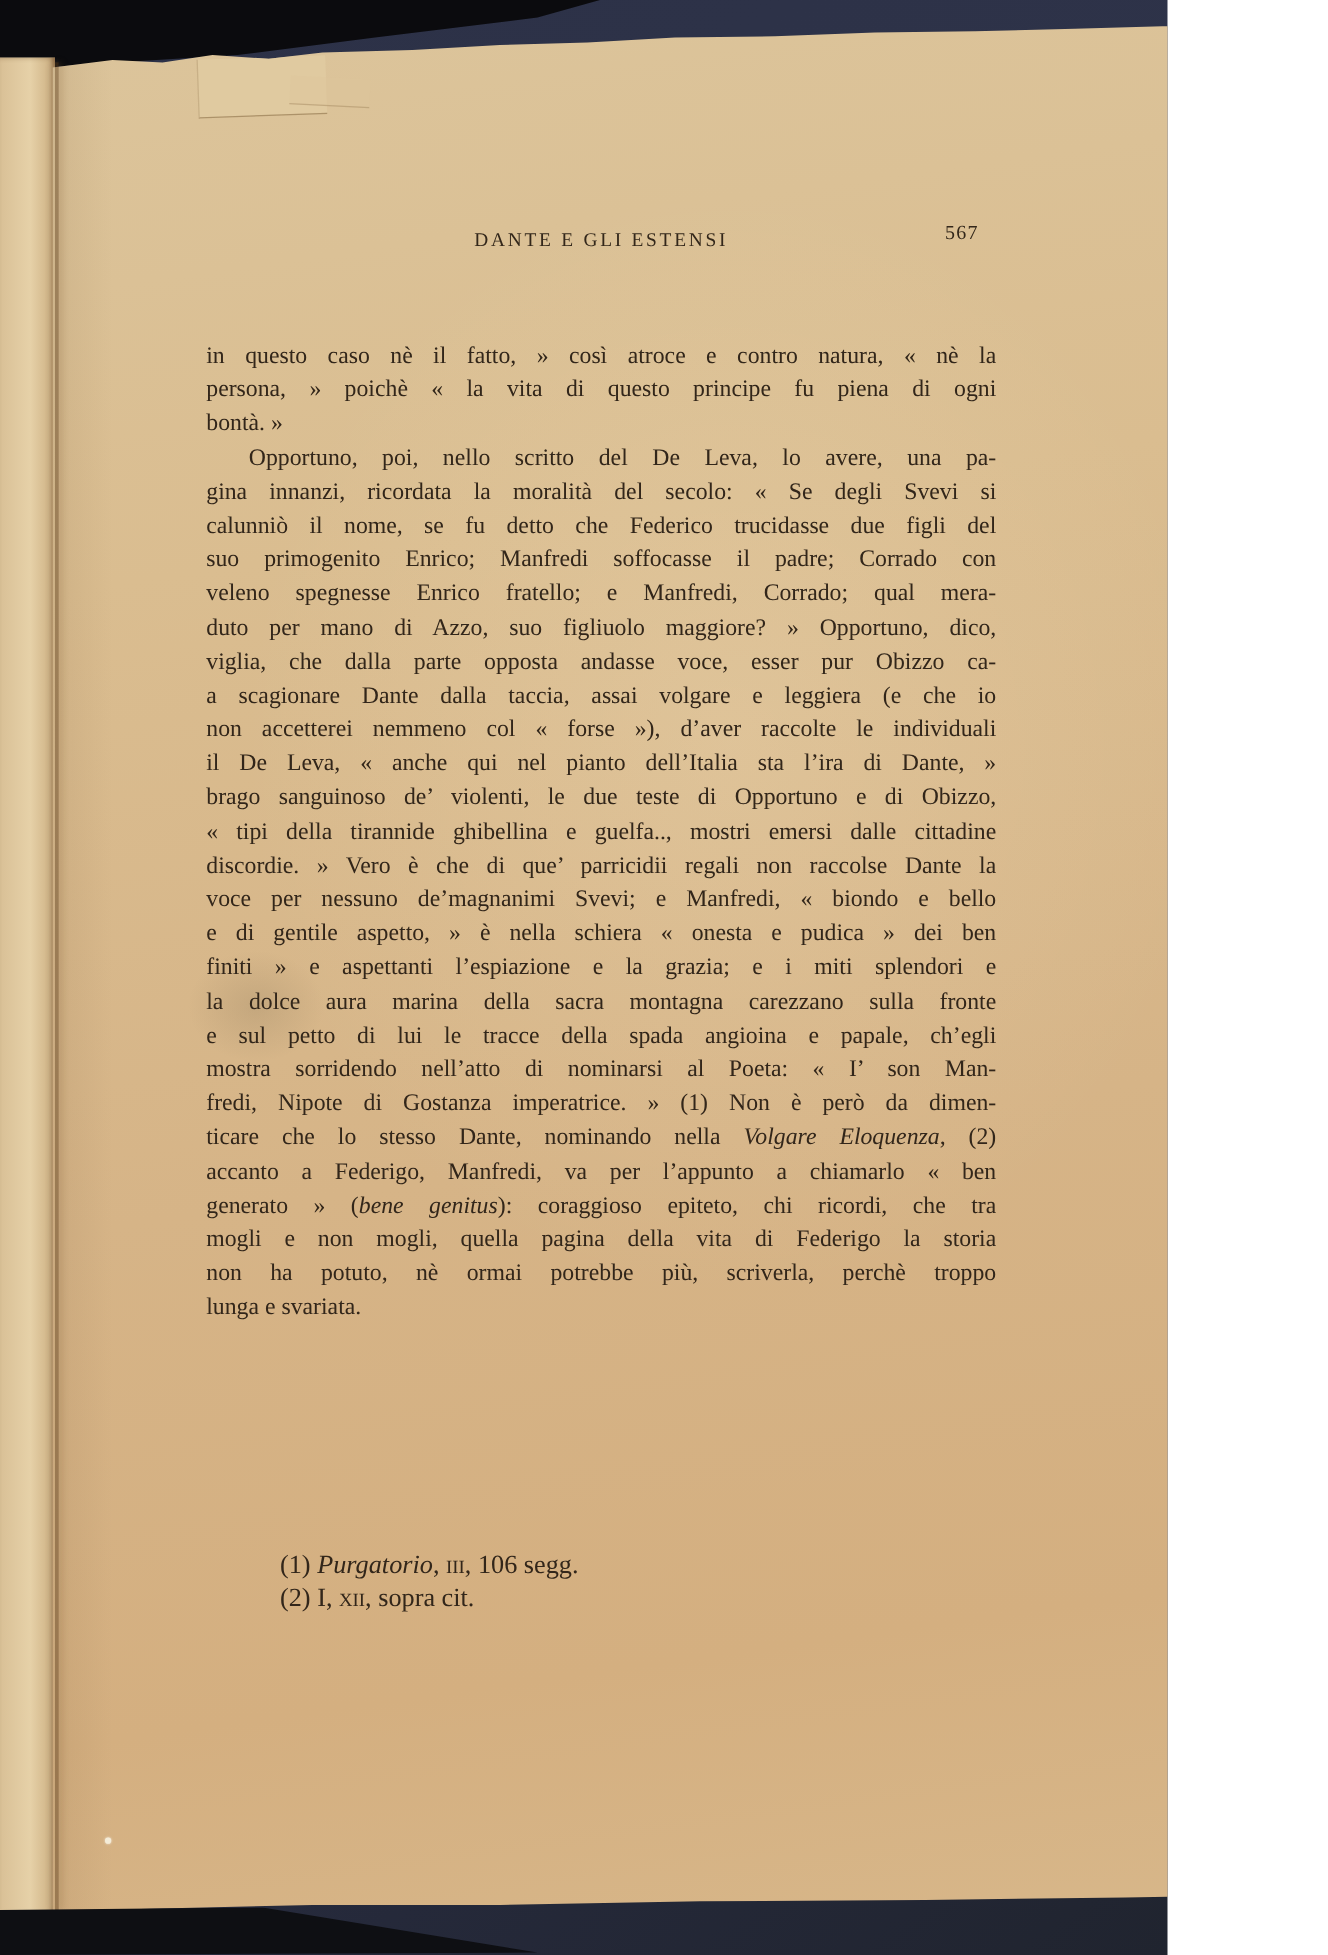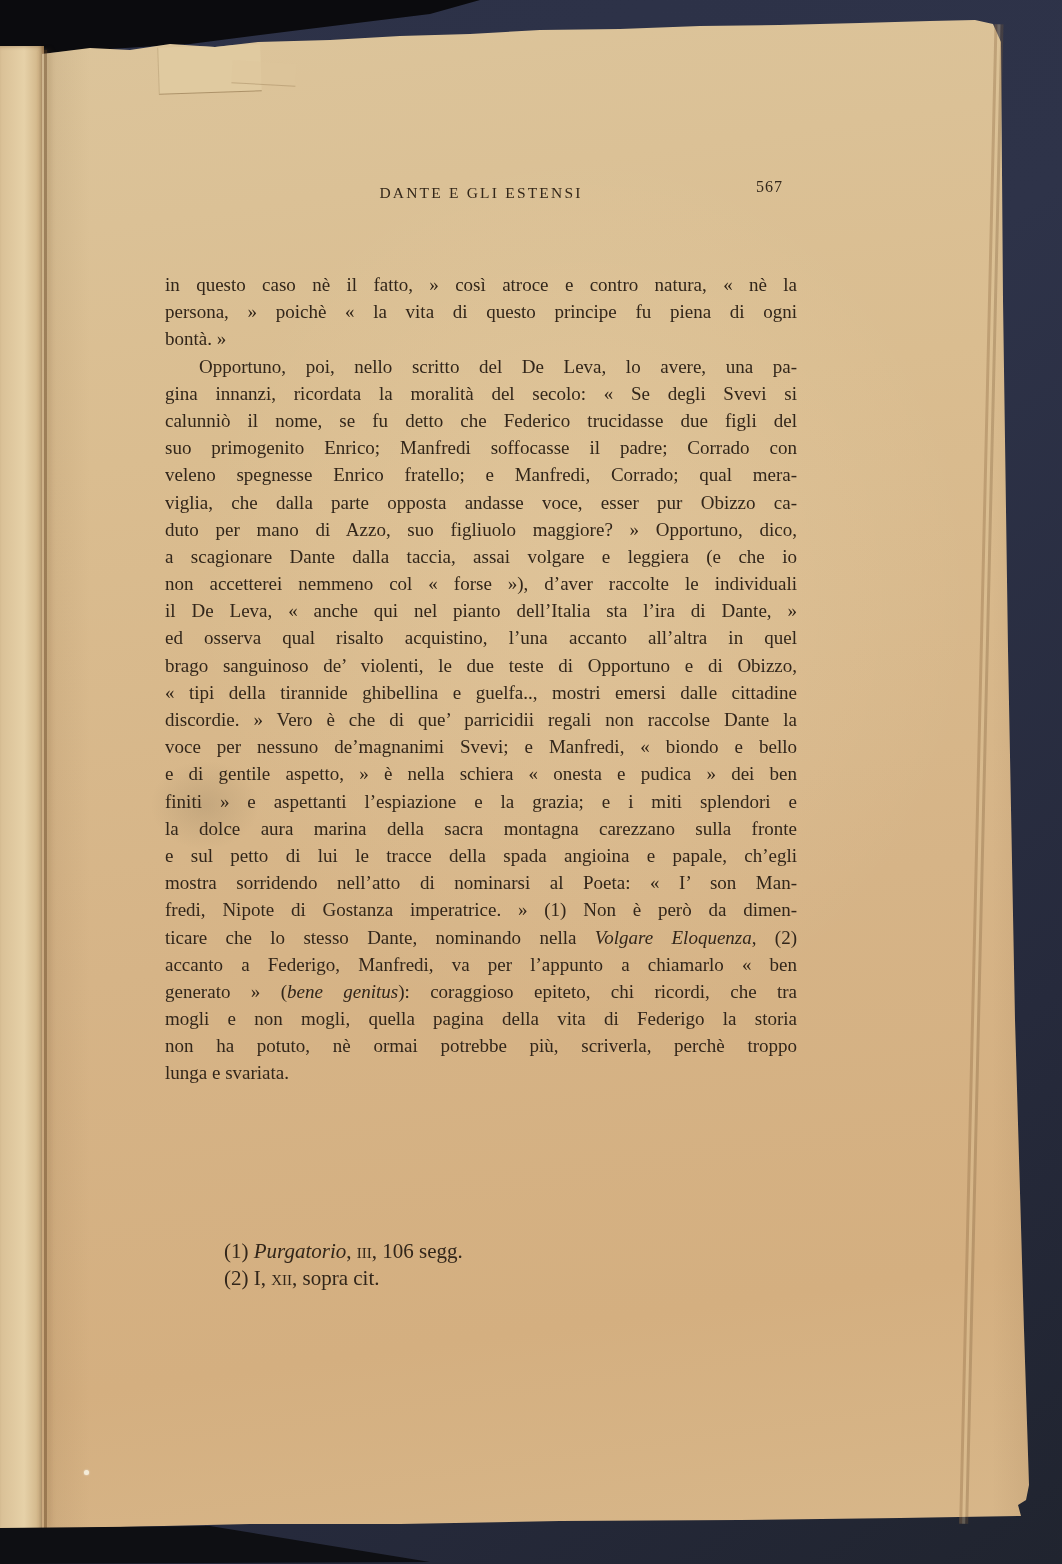--- a/index.html
+++ b/index.html
@@ -1,17 +1,17 @@
 <!DOCTYPE html>
 <html><head>
 <meta charset="utf-8">
 <style>
   html,body{margin:0;padding:0;}
   #canvas{
-    position:relative;width:1062px;height:1564px;overflow:hidden;
+    position:relative;width:934px;height:1564px;overflow:hidden;
     background:linear-gradient(145deg,#2c3147 0%,#2e3349 40%,#262a3c 75%,#20242f 100%);
     font-family:"Liberation Serif", serif;
   }
   
   .black-wedge{
     position:absolute;left:0;top:0;width:480px;height:70px;
     background:#0b0b0e;
     clip-path:polygon(0 0,480px 0,430px 14px,300px 30px,190px 44px,60px 52px,0 58px);
   }
   .black-wedge-bottom{
@@ -131,26 +131,25 @@
 
     <div class="body-text" id="body-lines">
         <div class="line">in questo caso nè il fatto, » così atroce e contro natura, « nè la</div>
         <div class="line">persona, » poichè « la vita di questo principe fu piena di ogni</div>
         <div class="line last">bontà. »</div>
         <div class="line indent">Opportuno, poi, nello scritto del De Leva, lo avere, una pa-</div>
         <div class="line">gina innanzi, ricordata la moralità del secolo: « Se degli Svevi si</div>
         <div class="line">calunniò il nome, se fu detto che Federico trucidasse due figli del</div>
         <div class="line">suo primogenito Enrico; Manfredi soffocasse il padre; Corrado con</div>
         <div class="line">veleno spegnesse Enrico fratello; e Manfredi, Corrado; qual mera-</div>
+        <div class="line">duto per mano di Azzo, suo figliuolo maggiore? » Opportuno, dico,</div>
         <div class="line">viglia, che dalla parte opposta andasse voce, esser pur Obizzo ca-</div>
-        <div class="line">duto per mano di Azzo, suo figliuolo maggiore? » Opportuno, dico,</div>
         <div class="line">a scagionare Dante dalla taccia, assai volgare e leggiera (e che io</div>
         <div class="line">non accetterei nemmeno col « forse »), d’aver raccolte le individuali</div>
         <div class="line">il De Leva, « anche qui nel pianto dell’Italia sta l’ira di Dante, »</div>
-        <div class="line">ed osserva qual risalto acquistino, l’una accanto all’altra in quel</div>
         <div class="line">brago sanguinoso de’ violenti, le due teste di Opportuno e di Obizzo,</div>
         <div class="line">« tipi della tirannide ghibellina e guelfa.., mostri emersi dalle cittadine</div>
         <div class="line">discordie. » Vero è che di que’ parricidii regali non raccolse Dante la</div>
         <div class="line">voce per nessuno de’magnanimi Svevi; e Manfredi, « biondo e bello</div>
         <div class="line">e di gentile aspetto, » è nella schiera « onesta e pudica » dei ben</div>
         <div class="line">finiti » e aspettanti l’espiazione e la grazia; e i miti splendori e</div>
         <div class="line">la dolce aura marina della sacra montagna carezzano sulla fronte</div>
         <div class="line">e sul petto di lui le tracce della spada angioina e papale, ch’egli</div>
         <div class="line">mostra sorridendo nell’atto di nominarsi al Poeta: « I’ son Man-</div>
         <div class="line">fredi, Nipote di Gostanza imperatrice. » (1) Non è però da dimen-</div>

